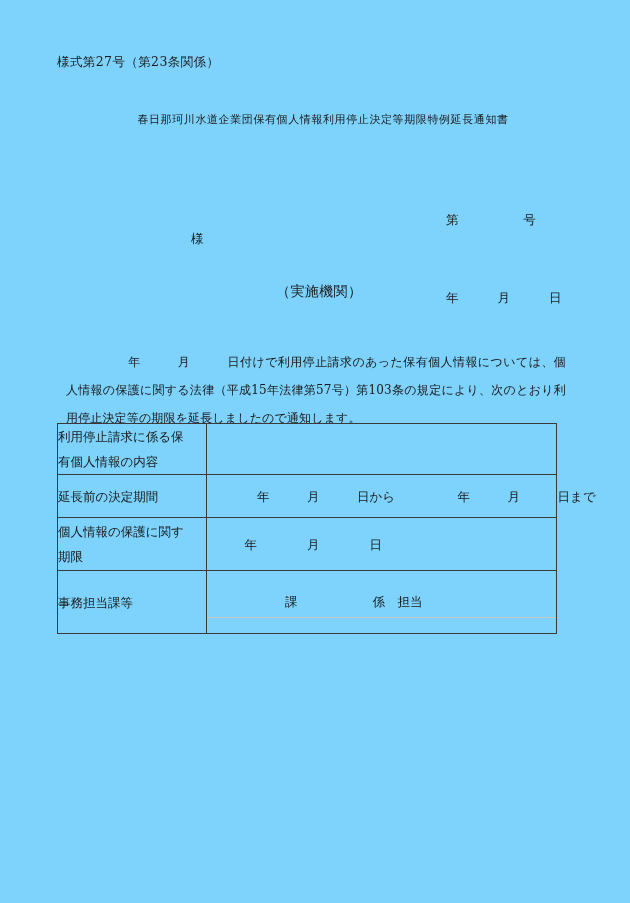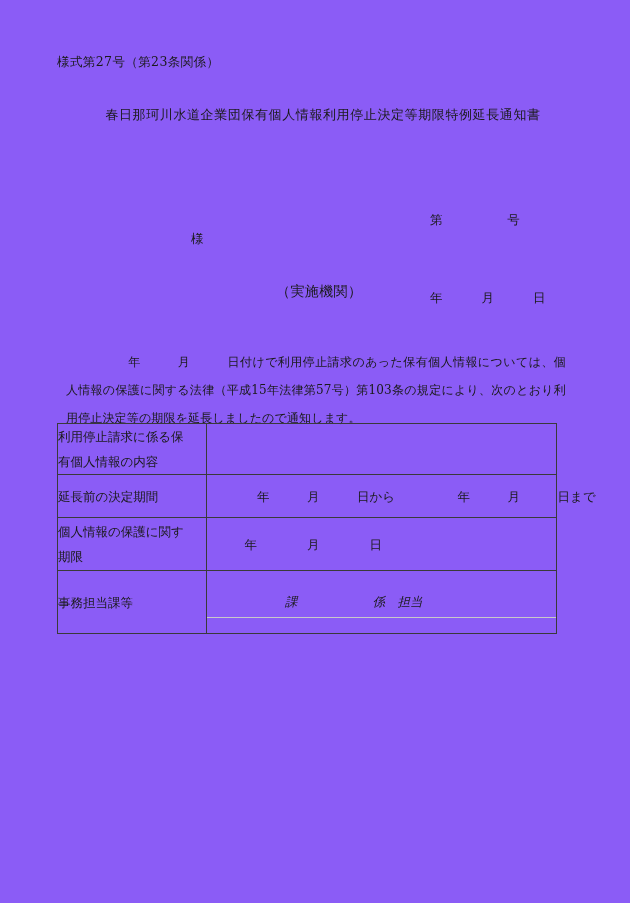--- a/index.html
+++ b/index.html
@@ -11,48 +11,48 @@
     width: 630px;
     height: 903px;
     position: relative;
     font-family: "DejaVu Serif", "Liberation Serif", serif;
     color: #1a1a1a;
     overflow: hidden;
   }
   .page {
     position: absolute;
     inset: 0;
-    background: #8b5cf6;
+    background: #7dd3fc;
   }
 
   
   .form-no {
     position: absolute;
     left: 57px;
     top: 54px;
     font-size: 12.5px;
     letter-spacing: 0.4px;
     white-space: pre;
   }
   .doc-title {
     position: absolute;
     left: 0;
     right: 0;
-    top: 106px;
+    top: 112px;
     text-align: center;
-    font-size: 13px;
+    font-size: 11px;
     letter-spacing: 0.6px;
     white-space: pre;
     padding-left: 16px;
   }
 
   
   .meta-block {
     position: absolute;
-    right: 84px;
+    right: 68px;
     top: 155px;
     font-size: 12.5px;
     letter-spacing: 0.4px;
     text-align: left;
     white-space: pre;
     line-height: 26px;
   }
 
   
   .addressee {
@@ -128,21 +128,20 @@
     width: 100%;
     border-collapse: collapse;
     table-layout: fixed;
   }
   .office-sub td {
     border: none;
     padding: 0 10px;
     height: 31px;
     white-space: pre;
     line-height: 25px;
-    font-style: italic;
   }
   .office-sub tr:first-child td {
     border-bottom: 1px solid #c9c9c9;
     text-align: left;
     padding-left: 78px;
   }
 </style>
 </head>
 <body>
 

